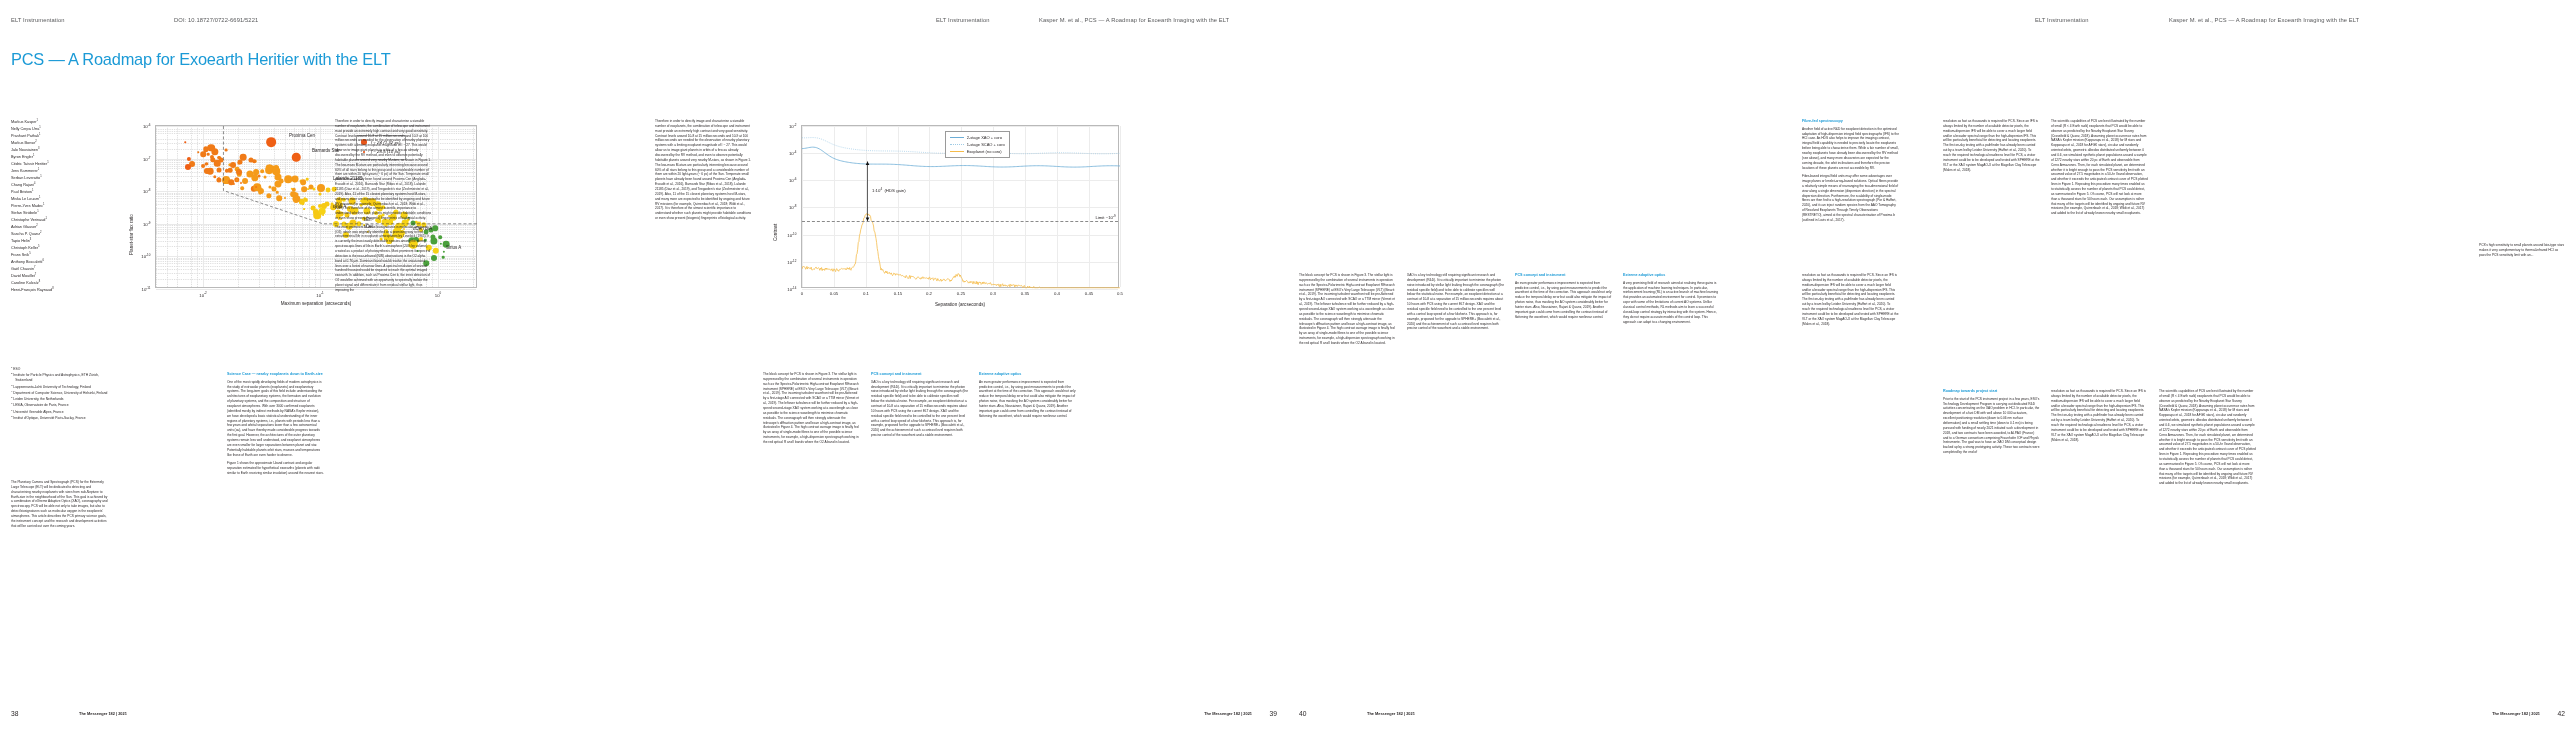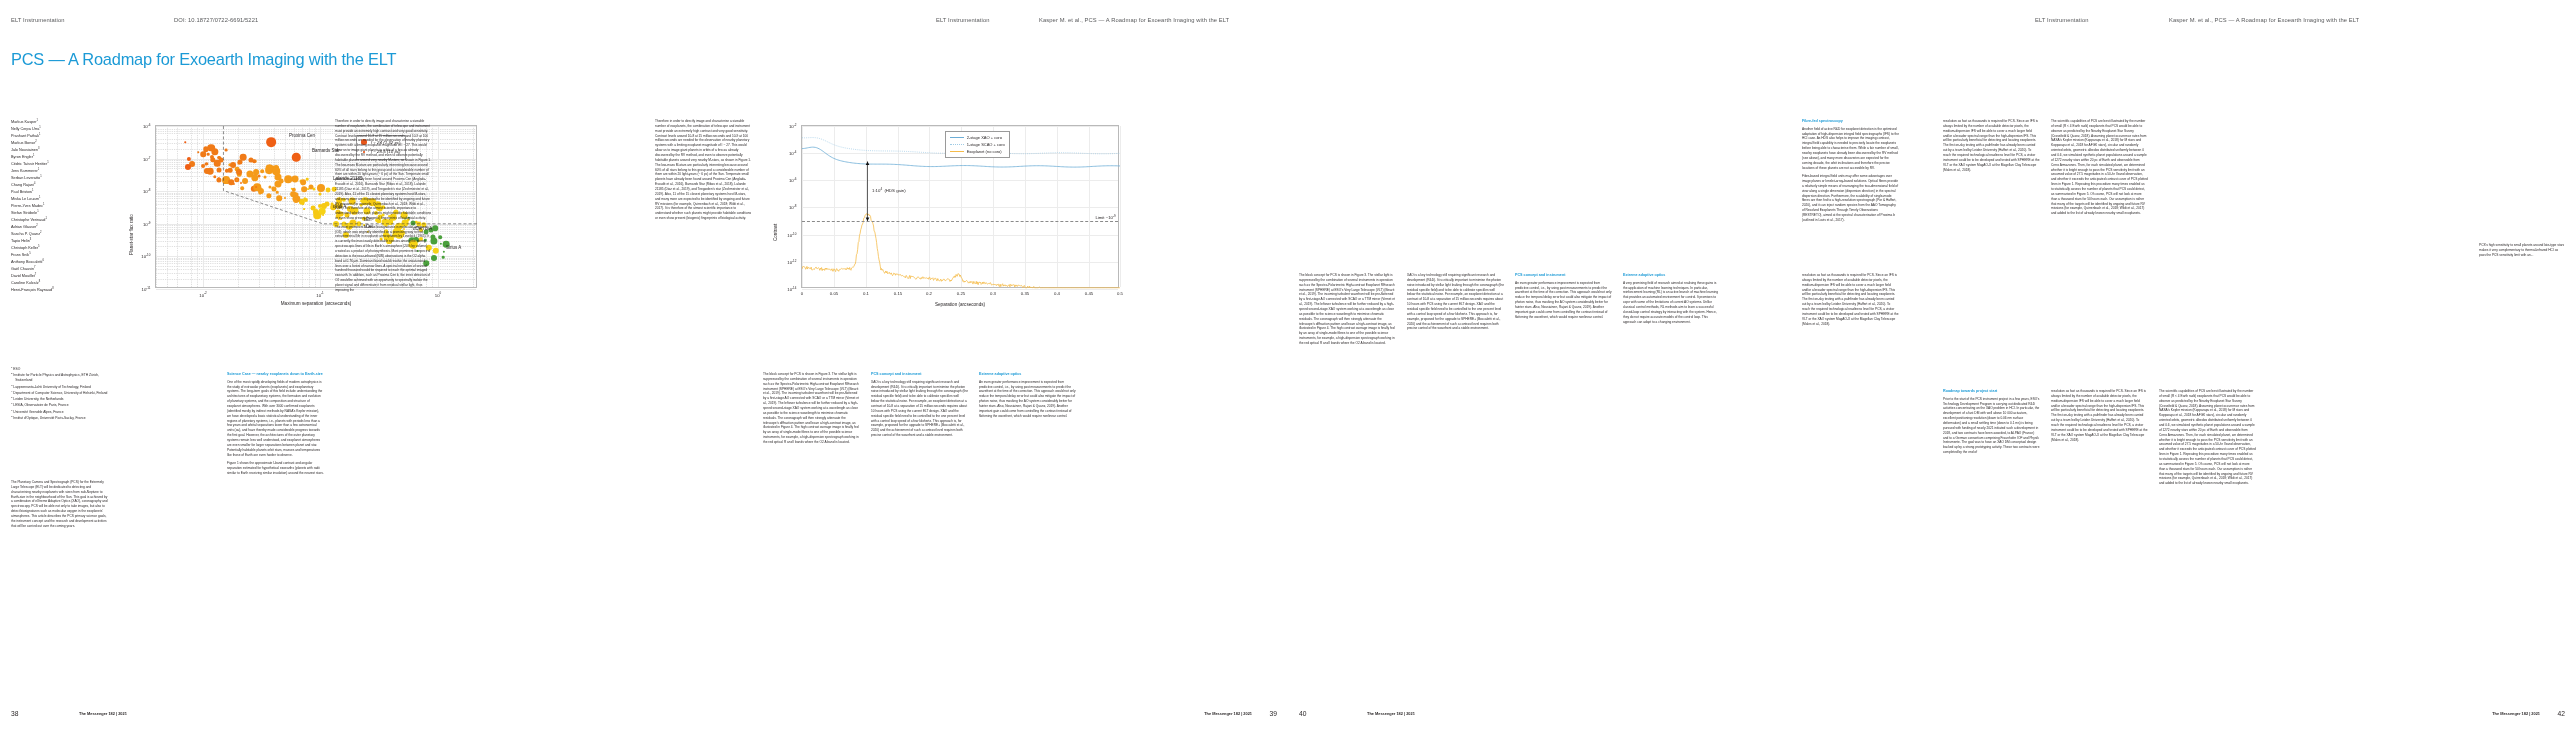--- a/index.html
+++ b/index.html
@@ -105,21 +105,21 @@
 </style>
 </head>
 <body>
 
 <div class="spread">
 
   <div class="page">
     <div class="runhead left">ELT Instrumentation</div>
     <div class="runhead doi">DOI: 10.18727/0722-6691/5221</div>
 
-    <h1 class="article-title">PCS — A Roadmap for Exoearth Imaging with the ELT</h1>
+    <h1 class="article-title">PCS — A Roadmap for Exoearth Heritier with the ELT</h1>
 
     <div class="authors" id="author-list">
         <div>Markus Kasper<sup>1</sup></div>
         <div>Nelly Cerpa Urra<sup>1</sup></div>
         <div>Prashant Pathak<sup>1</sup></div>
         <div>Markus Bonse<sup>2</sup></div>
         <div>Jalo Nousiainen<sup>3</sup></div>
         <div>Byron Engler<sup>1</sup></div>
         <div>Cédric Taïssir Heritier<sup>1</sup></div>
         <div>Jens Kammerer<sup>1</sup></div>

